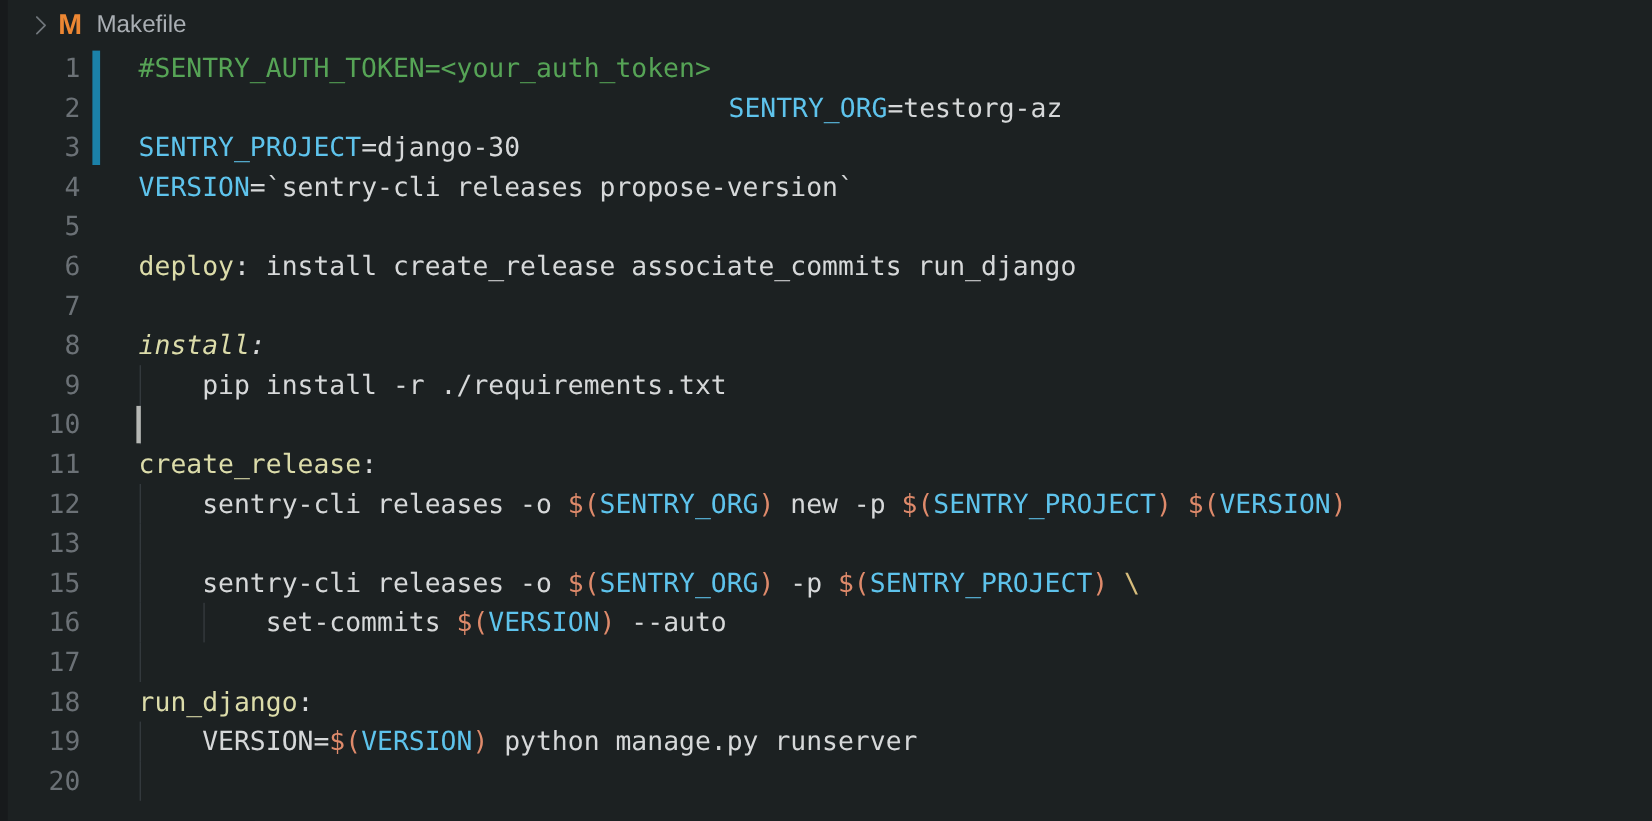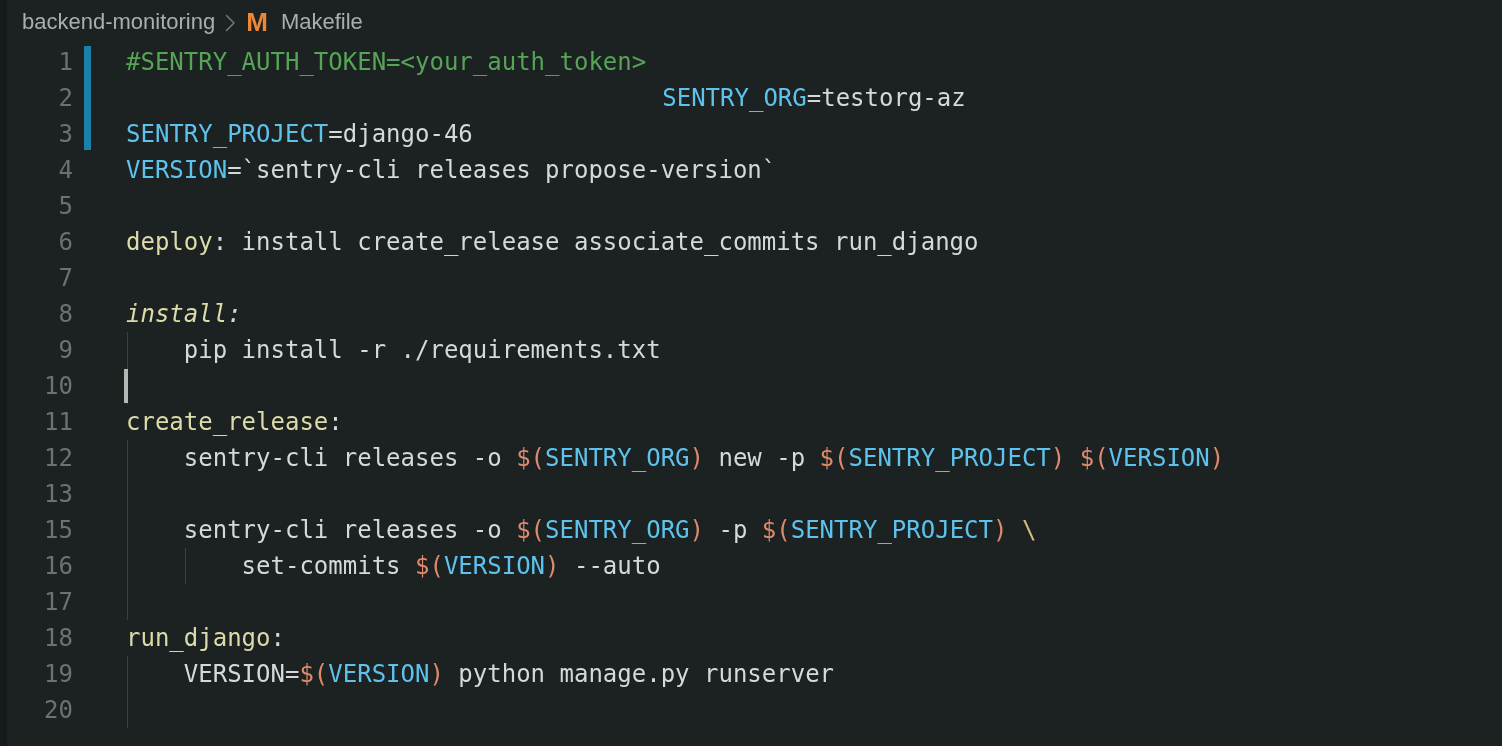--- a/index.html
+++ b/index.html
@@ -83,36 +83,35 @@
   .tok-punct    { color: #de8a6b; }
   .tok-escape   { color: #d7bd7d; }
   .tok-plain    { color: #d6d8d9; }
 </style>
 </head>
 <body>
 
 <div class="edge-strip"></div>
 
 <div class="breadcrumb">
-  <span class="crumb">backend-monitoring</span>
   <span class="chev">
     <svg width="11" height="18" viewBox="0 0 11 18">
       <path d="M1.5 1.5 L9 9 L1.5 16.5" stroke="#6f757a" stroke-width="1.6" fill="none" stroke-linecap="round" stroke-linejoin="round"></path>
     </svg>
   </span>
   <span class="file-crumb">
     <span class="m-icon">M</span>
     <span>Makefile</span>
   </span>
 </div>
 
 <div class="editor">
     <div class="line"><div class="ln">1</div><div class="code" style="padding-left: 0ch;"><span class="tok-comment" style="color: rgb(86, 164, 86);">#SENTRY_AUTH_TOKEN=&lt;your_auth_token&gt;</span></div></div>
     <div class="line"><div class="ln">2</div><div class="code" style="padding-left: 0ch; text-align: center;"><span class="tok-variable" style="color: rgb(94, 195, 236);">SENTRY_ORG</span><span class="tok-plain" style="color: rgb(214, 216, 217);">=testorg-az</span></div></div>
-    <div class="line"><div class="ln">3</div><div class="code" style="padding-left: 0ch;"><span class="tok-variable" style="color: rgb(94, 195, 236);">SENTRY_PROJECT</span><span class="tok-plain" style="color: rgb(214, 216, 217);">=django-46</span></div></div>
+    <div class="line"><div class="ln">3</div><div class="code" style="padding-left: 0ch;"><span class="tok-variable" style="color: rgb(94, 195, 236);">SENTRY_PROJECT</span><span class="tok-plain" style="color: rgb(214, 216, 217);">=django-30</span></div></div>
     <div class="line"><div class="ln">4</div><div class="code" style="padding-left: 0ch;"><span class="tok-variable" style="color: rgb(94, 195, 236);">VERSION</span><span class="tok-plain" style="color: rgb(214, 216, 217);">=`sentry-cli releases propose-version`</span></div></div>
     <div class="line"><div class="ln">5</div><div class="code" style="padding-left: 0ch;"></div></div>
     <div class="line"><div class="ln">6</div><div class="code" style="padding-left: 0ch;"><span class="tok-target" style="color: rgb(220, 220, 170);">deploy</span><span class="tok-plain" style="color: rgb(214, 216, 217);">: install create_release associate_commits run_django</span></div></div>
     <div class="line"><div class="ln">7</div><div class="code" style="padding-left: 0ch;"></div></div>
     <div class="line"><div class="ln">8</div><div class="code" style="padding-left: 0ch; font-style: italic;"><span class="tok-target" style="color: rgb(220, 220, 170);">install</span><span class="tok-plain" style="color: rgb(214, 216, 217);">:</span></div></div>
     <div class="line"><div class="ln">9</div><div class="code" style="padding-left: 4ch;"><i class="guide" style="left: calc(0ch + 1px);"></i><span class="tok-plain" style="color: rgb(214, 216, 217);">pip install -r ./requirements.txt</span></div></div>
     <div class="line"><div class="ln">10</div><div class="code" style="padding-left: 0ch;"><i class="guide" style="left: calc(0ch + 1px);"></i><i class="cursor"></i></div></div>
     <div class="line"><div class="ln">11</div><div class="code" style="padding-left: 0ch;"><span class="tok-target" style="color: rgb(220, 220, 170);">create_release</span><span class="tok-plain" style="color: rgb(214, 216, 217);">:</span></div></div>
     <div class="line"><div class="ln">12</div><div class="code" style="padding-left: 4ch;"><i class="guide" style="left: calc(0ch + 1px);"></i><span class="tok-plain" style="color: rgb(214, 216, 217);">sentry-cli releases -o </span><span class="tok-punct" style="color: rgb(222, 138, 107);">$(</span><span class="tok-variable" style="color: rgb(94, 195, 236);">SENTRY_ORG</span><span class="tok-punct" style="color: rgb(222, 138, 107);">)</span><span class="tok-plain" style="color: rgb(214, 216, 217);"> new -p </span><span class="tok-punct" style="color: rgb(222, 138, 107);">$(</span><span class="tok-variable" style="color: rgb(94, 195, 236);">SENTRY_PROJECT</span><span class="tok-punct" style="color: rgb(222, 138, 107);">)</span><span class="tok-plain" style="color: rgb(214, 216, 217);"> </span><span class="tok-punct" style="color: rgb(222, 138, 107);">$(</span><span class="tok-variable" style="color: rgb(94, 195, 236);">VERSION</span><span class="tok-punct" style="color: rgb(222, 138, 107);">)</span></div></div>
     <div class="line"><div class="ln">13</div><div class="code" style="padding-left: 0ch;"><i class="guide" style="left: calc(0ch + 1px);"></i></div></div>

